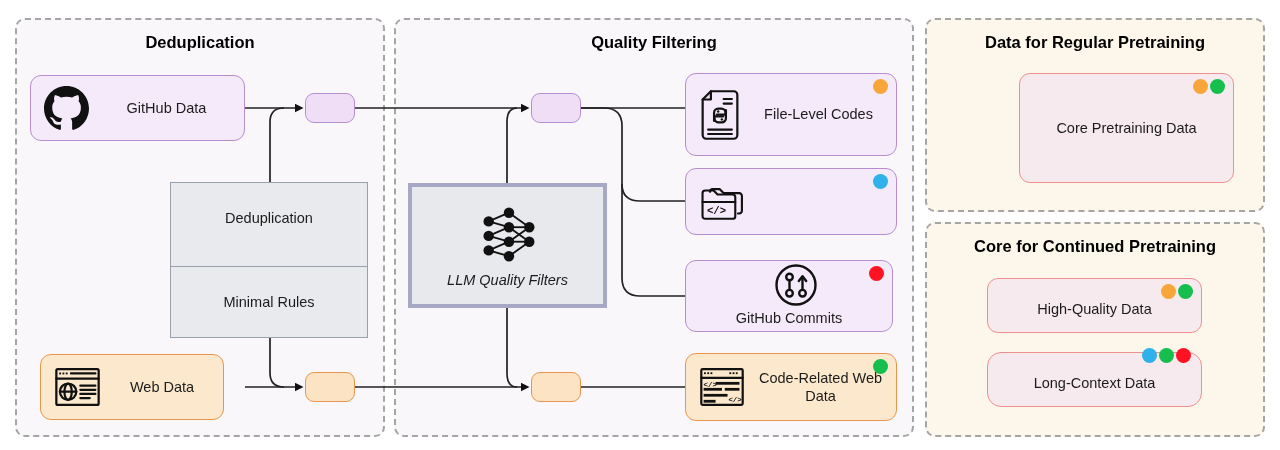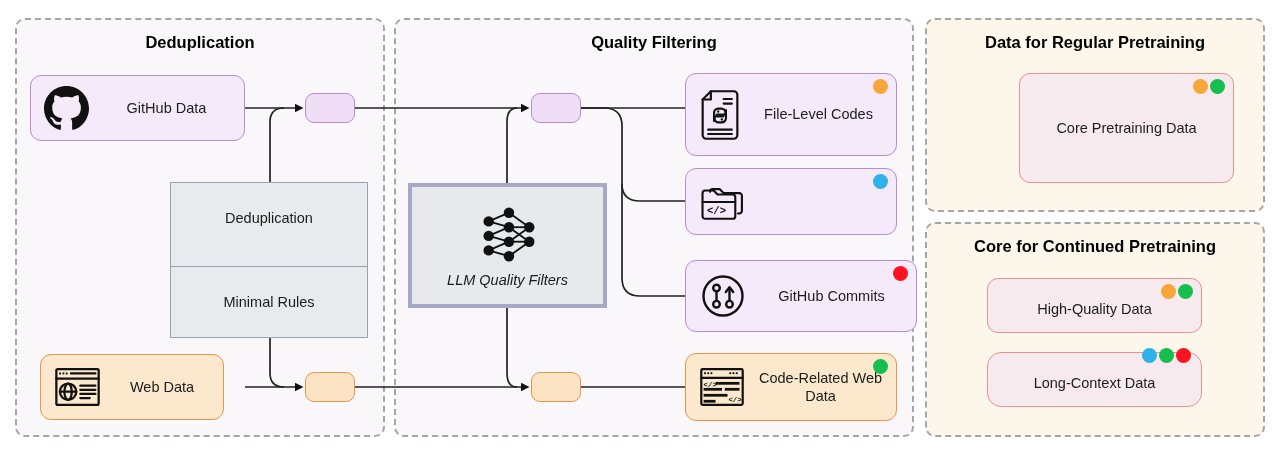--- a/index.html
+++ b/index.html
@@ -198,21 +198,21 @@
     <span class="icon">
       <svg width="46" height="42" viewBox="0 0 52 46">
         <path class="ic" d="M44 36 h1.5 a3 3 0 0 0 3 -3 V16 a3 3 0 0 0 -3 -3 H28 l-4.5 -4.5 h-8 a3 3 0 0 0 -3 3" stroke-width="2.2"></path>
         <path class="ic" d="M4 39 V13 a3 3 0 0 1 3 -3 h9.5 l4.5 4.5 h17 a3 3 0 0 1 3 3 V39 a3 3 0 0 1 -3 3 H7 a3 3 0 0 1 -3 -3 Z" stroke-width="2.4"></path>
         <line class="ic" x1="4" y1="23" x2="41" y2="23" stroke-width="2"></line>
         <text class="ic-txt" x="9" y="37" font-size="12">&lt;/&gt;</text>
       </svg>
     </span>
   </div>
 
-  <div class="box rbox box-purple" style="left:685px;top:260px;width:232px;height:72px;">
+  <div class="box rbox box-purple" style="left:685px;top:260px;width:208px;height:72px;flex-direction:column;">
     <span class="dots">
         <span class="dot" style="background: rgb(255, 19, 34);"></span>
       </span>
     <span class="icon">
       <svg width="48" height="48" viewBox="0 0 48 48">
         <circle class="ic" cx="24" cy="24" r="19.5" stroke-width="3"></circle>
         <circle class="ic" cx="17.5" cy="16" r="3.3" stroke-width="2.2"></circle>
         <line class="ic" x1="17.5" y1="19.5" x2="17.5" y2="28.8" stroke-width="2.2"></line>
         <circle class="ic" cx="17.5" cy="32.2" r="3.3" stroke-width="2.2"></circle>
         <circle class="ic" cx="30.5" cy="32.2" r="3.3" stroke-width="2.2"></circle>

